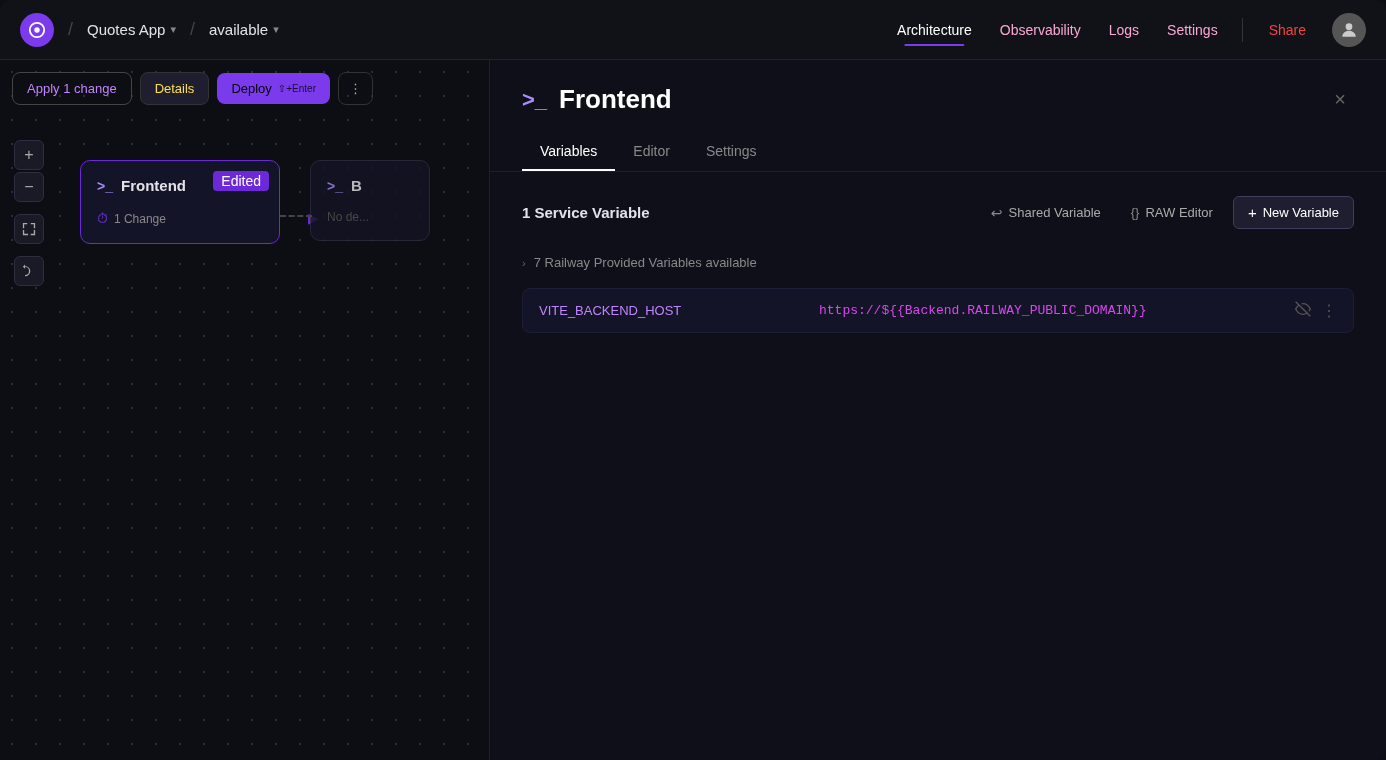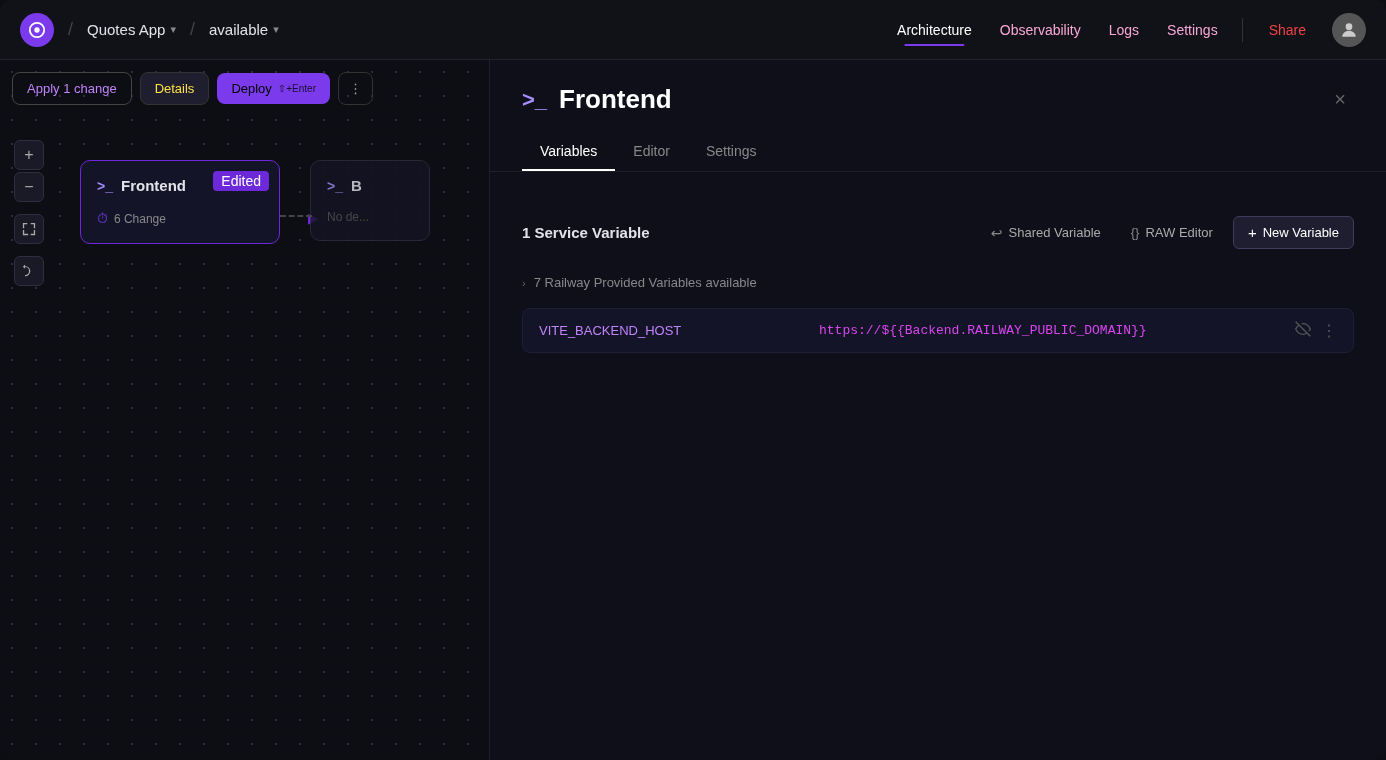--- a/index.html
+++ b/index.html
@@ -353,21 +353,20 @@
       padding: 24px 32px;
       overflow-y: auto;
     }
 
     
     .vars-toolbar {
       display: flex;
       align-items: center;
       justify-content: space-between;
       margin-bottom: 16px;
-      margin-top: 20px;
     }
     .vars-title {
       font-size: 15px;
       font-weight: 600;
       color: #e2e2e8;
     }
     .vars-actions {
       display: flex;
       align-items: center;
       gap: 10px;
@@ -536,21 +535,21 @@
     </div>
 
     <div class="service-card frontend">
       <span class="edited-badge">Edited</span>
       <div class="service-card-title">
         <span class="service-icon">&gt;_</span>
         <span>Frontend</span>
       </div>
       <div class="service-change">
         <span class="change-icon">⏱</span>
-        <span>6 Change</span>
+        <span>1 Change</span>
       </div>
     </div>
 
     <div class="arrow-line"></div>
     <div class="arrow-head">▶</div>
 
     <div class="service-card backend" style="width:120px; opacity:0.8;">
       <div class="service-card-title">
         <span class="service-icon">&gt;_</span>
         <span>B</span>

